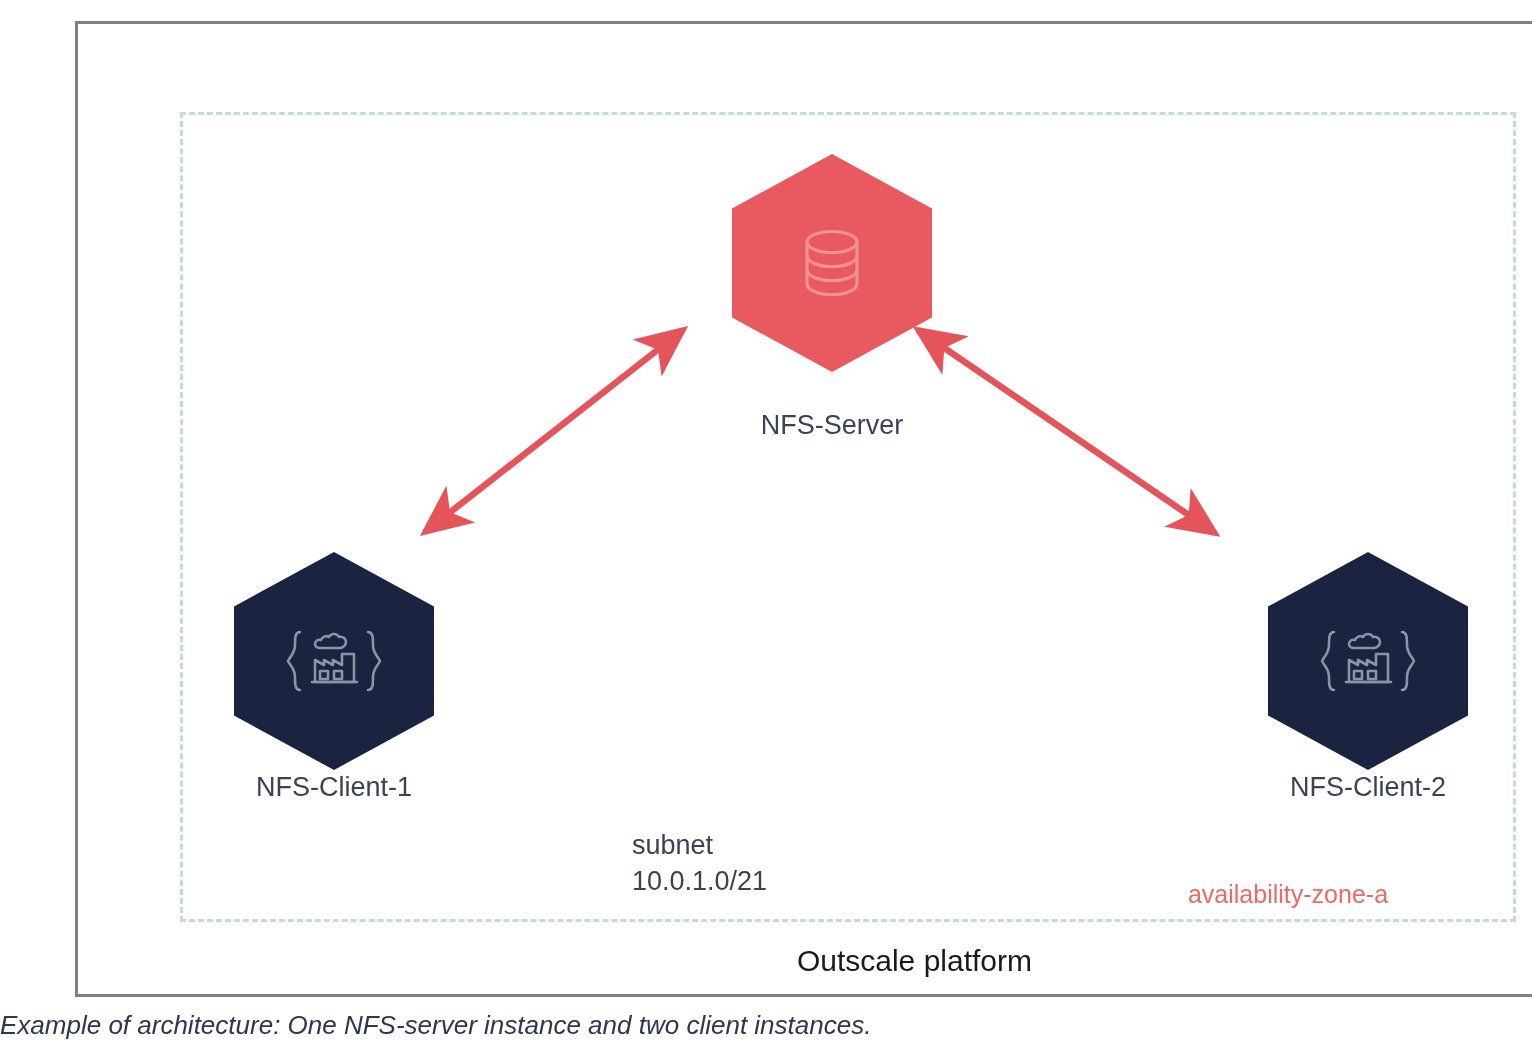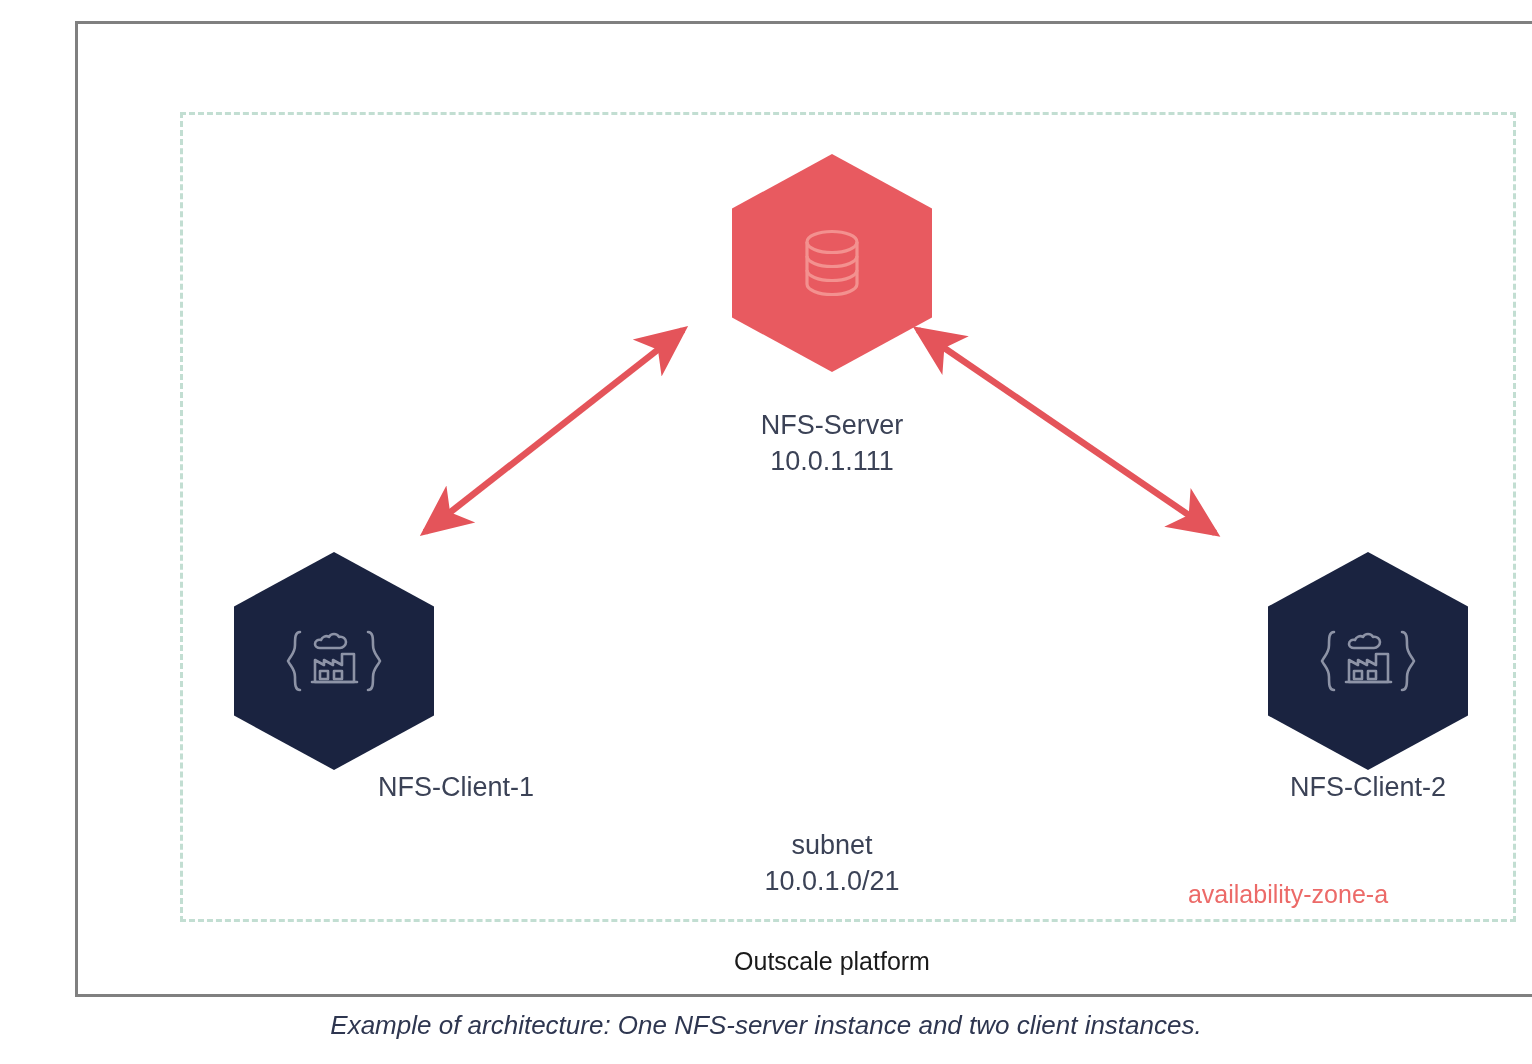--- a/index.html
+++ b/index.html
@@ -82,30 +82,29 @@
   
   .node-label {
     position: absolute;
     text-align: center;
     color: #3b4256;
     font-size: 27px;
     line-height: 36px;
     white-space: nowrap;
   }
   #label-server  { left: 554px; top: 383px; width: 400px; }
-  #label-client-1{ left:  56px; top: 745px; width: 400px; text-align: right; }
+  #label-client-1{ left:  56px; top: 745px; width: 400px; }
   #label-client-2{ left: 1090px; top: 745px; width: 400px; }
 
   
   #subnet-label {
     position: absolute;
     left: 554px;
     top: 803px;
     width: 400px;
-    text-align: center;
     color: #3b4256;
     font-size: 27px;
     line-height: 36px;
   }
 
   
   #az-label {
     position: absolute;
     left: 1010px;
     top: 854px;
@@ -116,44 +115,43 @@
     line-height: 32px;
     white-space: nowrap;
   }
 
   
   #platform-label {
     position: absolute;
     left: 554px;
     top: 921px;
     width: 400px;
-    text-align: center;
+    text-align: right;
     color: #1a1a1a;
-    font-size: 25px;
+    font-size: 30px;
     line-height: 32px;
     font-weight: 400;
   }
 
   
   #arrows {
     position: absolute;
     left: 0;
     top: 0;
     width: 1532px;
     height: 1064px;
     pointer-events: none;
   }
 
   
   #caption {
     position: absolute;
     left: 0;
     top: 1008px;
     width: 1532px;
-    text-align: center;
     color: #2e3650;
     font-size: 26px;
     font-style: italic;
     line-height: 34px;
   }
 </style>
 </head>
 <body>
 
 <div id="canvas">
@@ -184,21 +182,20 @@
           <path d="M 8 15 L 8 57"></path>
           <path d="M 58 15 L 58 57"></path>
           <path d="M 8 57 a 25 10.5 0 0 0 50 0"></path>
           <path d="M 8 29 a 25 10.5 0 0 0 50 0"></path>
           <path d="M 8 43 a 25 10.5 0 0 0 50 0"></path>
         </g>
       </svg>
     </div>
     <div id="label-server" class="node-label">
       <div>NFS-Server</div>
-      <div>10.0.1.111</div>
     </div>
 
     <div id="hex-client-1" class="hex">
       <svg class="hex-icon" width="96" height="62" viewBox="0 0 96 62">
         <g fill="none" stroke="#8d93a6" stroke-width="2.6" stroke-linecap="round" stroke-linejoin="round">
 
           <path d="M 14 2 c -5 0 -5 6 -5 13 c 0 8 -4 10 -7 16 c 3 6 7 8 7 16 c 0 7 0 13 5 13"></path>
 
           <path d="M 82 2 c 5 0 5 6 5 13 c 0 8 4 10 7 16 c -3 6 -7 8 -7 16 c 0 7 0 13 -5 13"></path>
 

